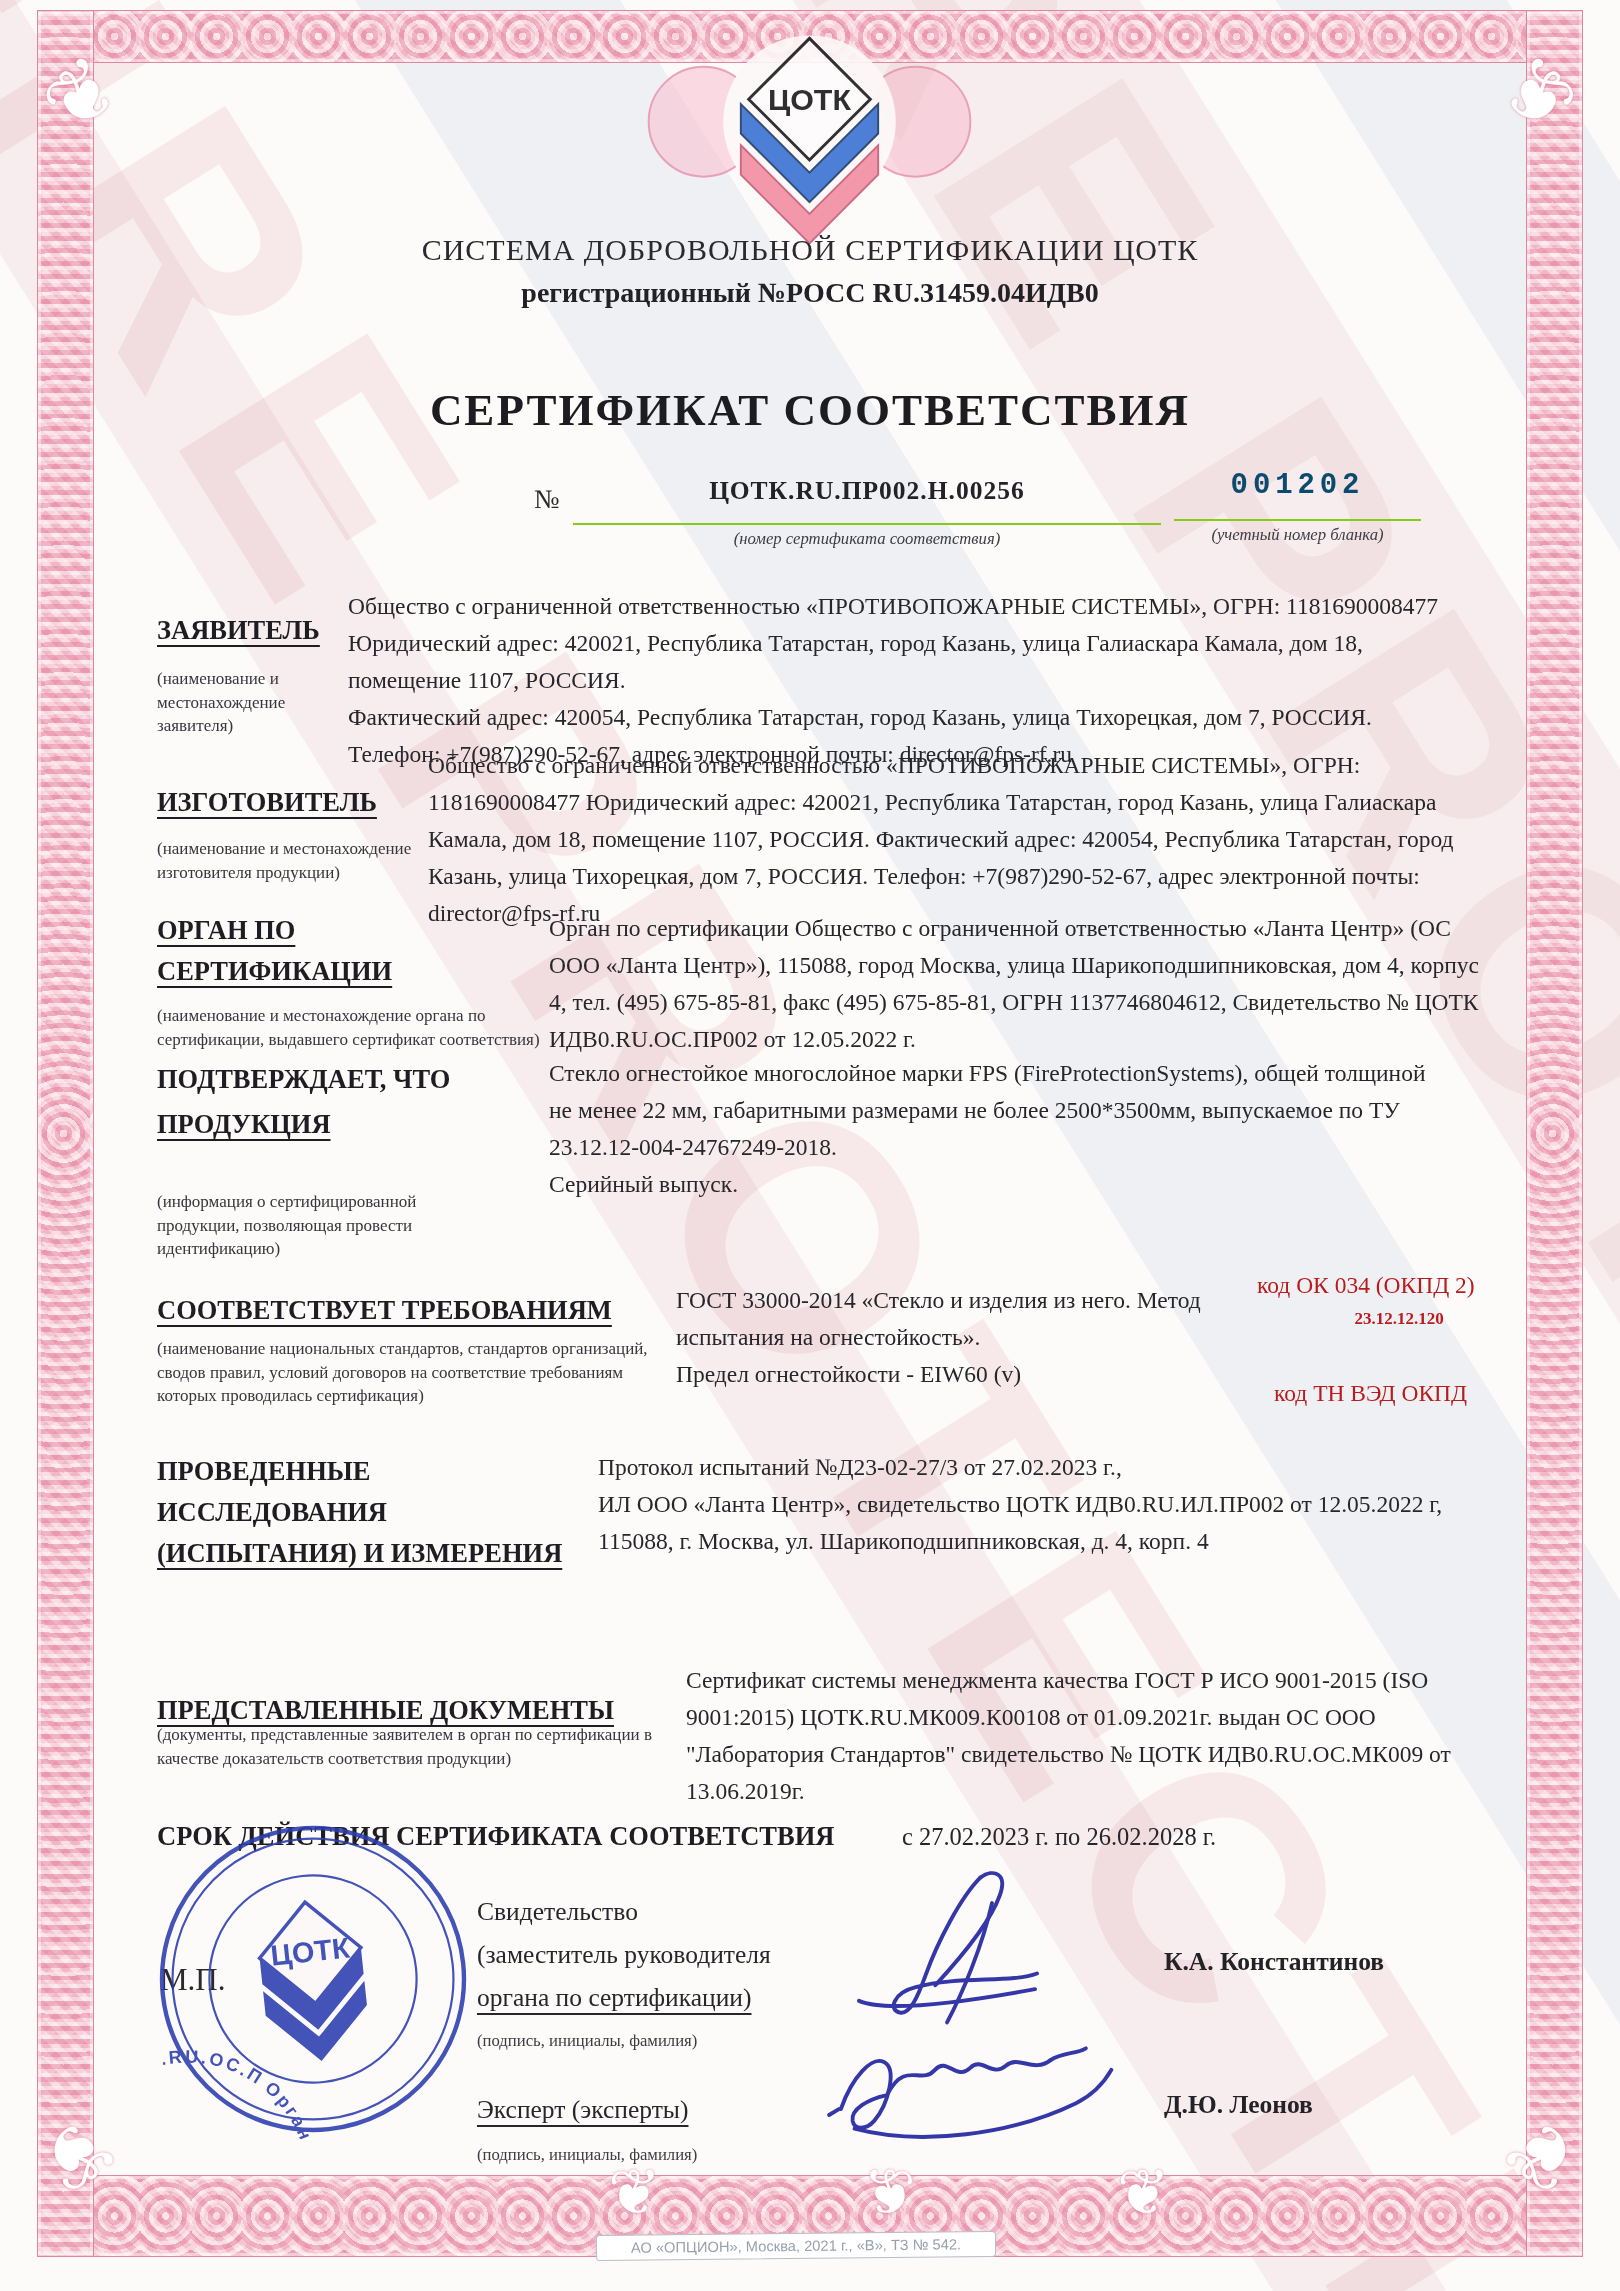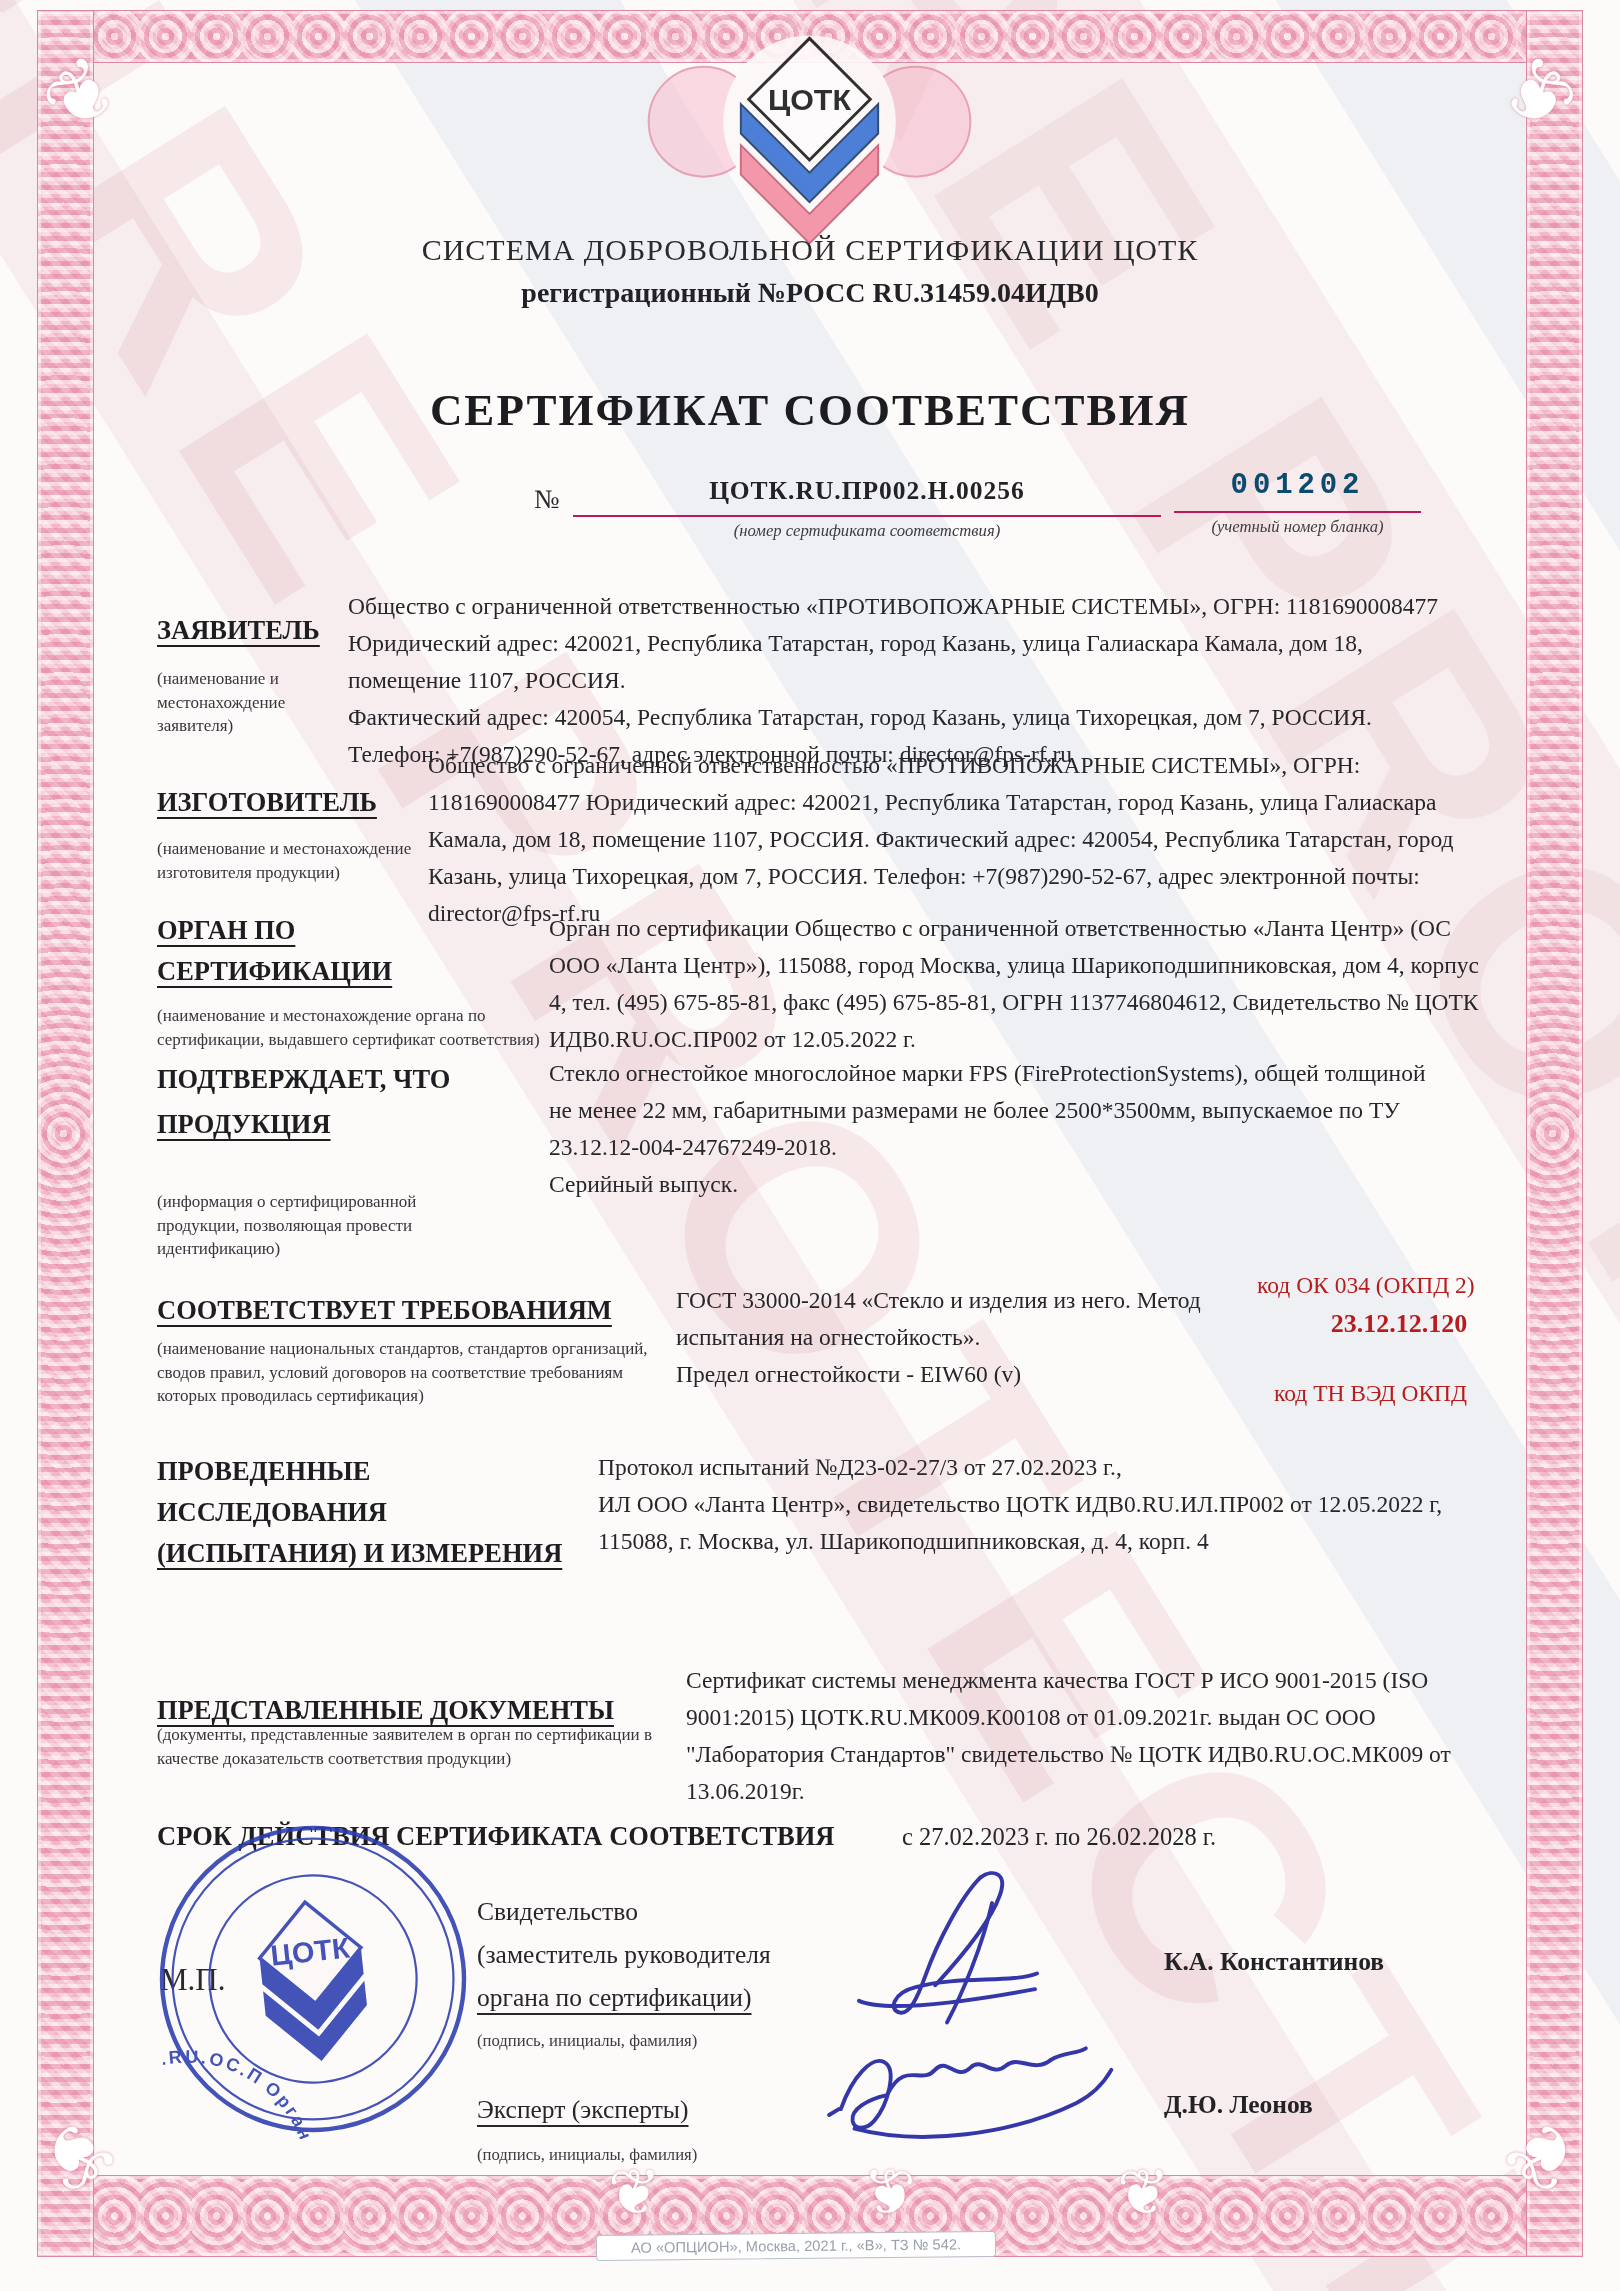--- a/index.html
+++ b/index.html
@@ -37,21 +37,21 @@
 
   
   .center-line{left:0;right:0;text-align:center;}
   .system-title{top:233px;font-size:30px;letter-spacing:1px;color:#2a2a2e;z-index:4;}
   .reg-line{top:277px;font-size:28px;font-weight:bold;color:#222226;z-index:4;}
   .doc-title{top:384px;font-size:45px;font-weight:bold;letter-spacing:2px;color:#1d1d21;z-index:4;}
 
   .num-sign{left:534px;top:484px;font-size:26.5px;color:#2a2a2e;z-index:4;}
   .certnum-block{left:573px;top:476px;width:588px;text-align:center;z-index:4;}
   .blanknum-block{left:1174px;top:469px;width:247px;text-align:center;z-index:4;}
-  .underlined-field{border-bottom:2px solid #be185d;padding-bottom:9px;}
+  .underlined-field{border-bottom:2px solid #84cc16;padding-bottom:17px;}
   .certnum{font-weight:bold;font-size:25.5px;letter-spacing:1px;color:#232327;}
   .blanknum{font-family:"Liberation Mono",monospace;font-weight:bold;font-size:29px;
     letter-spacing:4.9px;color:#0c4a6e;}
   .small-caption{font-style:italic;font-size:16.7px;color:#3c3c42;margin-top:3.9px;}
 
   
   .sec-label{font-weight:bold;font-size:26.5px;color:#1e1e22;z-index:4;
     text-decoration:underline;text-decoration-thickness:2.2px;text-underline-offset:5.9px;line-height:41px;}
   .nounderline{text-decoration:none;}
   .sublabel{font-size:17px;line-height:23.5px;color:#36363c;z-index:4;}
@@ -163,21 +163,21 @@
     <div class="body-text">Серийный выпуск.</div>
   </div>
 
   <div class="abs sec-label" style="left:157px;top:1290px;">СООТВЕТСТВУЕТ ТРЕБОВАНИЯМ</div>
   <div class="abs sublabel" style="left:157px;top:1337px;width:505px;">(наименование национальных стандартов, стандартов организаций,  сводов правил, условий договоров на соответствие требованиям которых проводилась сертификация)</div>
   <div class="abs" style="left:676px;top:1282px;width:588px;z-index:4;">
     <div class="body-text">ГОСТ 33000-2014 «Стекло и изделия из него. Метод испытания на огнестойкость».</div>
     <div class="body-text">Предел огнестойкости - EIW60 (v)</div>
   </div>
   <div class="abs codes" style="left:1257px;top:1272px;">код ОК 034 (ОКПД 2)</div>
-  <div class="abs codes" style="left:1257px;top:1309px;width:284px;text-align:center;font-weight:bold;font-size:26px;">23.12.12.120</div>
+  <div class="abs codes" style="left:1257px;top:1309px;width:284px;text-align:center;font-weight:bold;font-size:17px;">23.12.12.120</div>
   <div class="abs codes" style="left:1274px;top:1380px;">код ТН ВЭД ОКПД</div>
 
   <div class="abs sec-label nounderline" style="left:157px;top:1451px;">ПРОВЕДЕННЫЕ</div>
   <div class="abs sec-label nounderline" style="left:157px;top:1492px;">ИССЛЕДОВАНИЯ</div>
   <div class="abs sec-label" style="left:157px;top:1533px;">(ИСПЫТАНИЯ) И ИЗМЕРЕНИЯ</div>
   <div class="abs body-text" style="left:598px;top:1449px;width:912px;">
     <div class="bline">Протокол испытаний №Д23-02-27/3 от 27.02.2023 г.,</div>
     <div class="bline">ИЛ ООО «Ланта Центр», свидетельство ЦОТК ИДВ0.RU.ИЛ.ПР002 от 12.05.2022 г,</div>
     <div class="bline">115088, г. Москва, ул. Шарикоподшипниковская, д. 4, корп. 4</div>
   </div>

